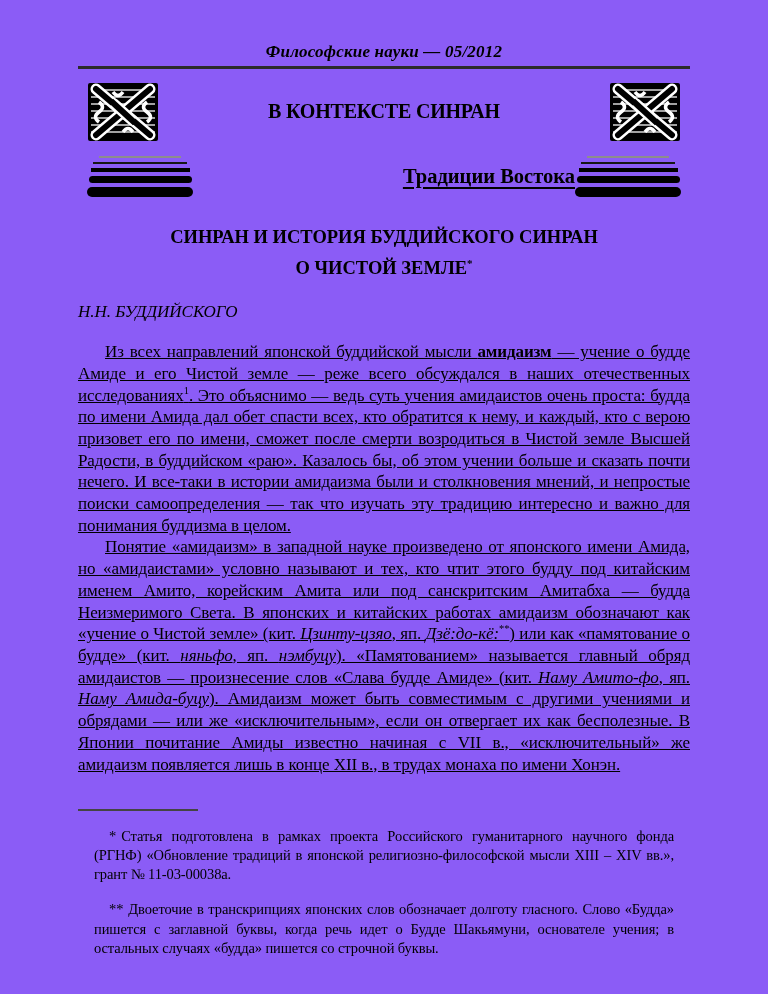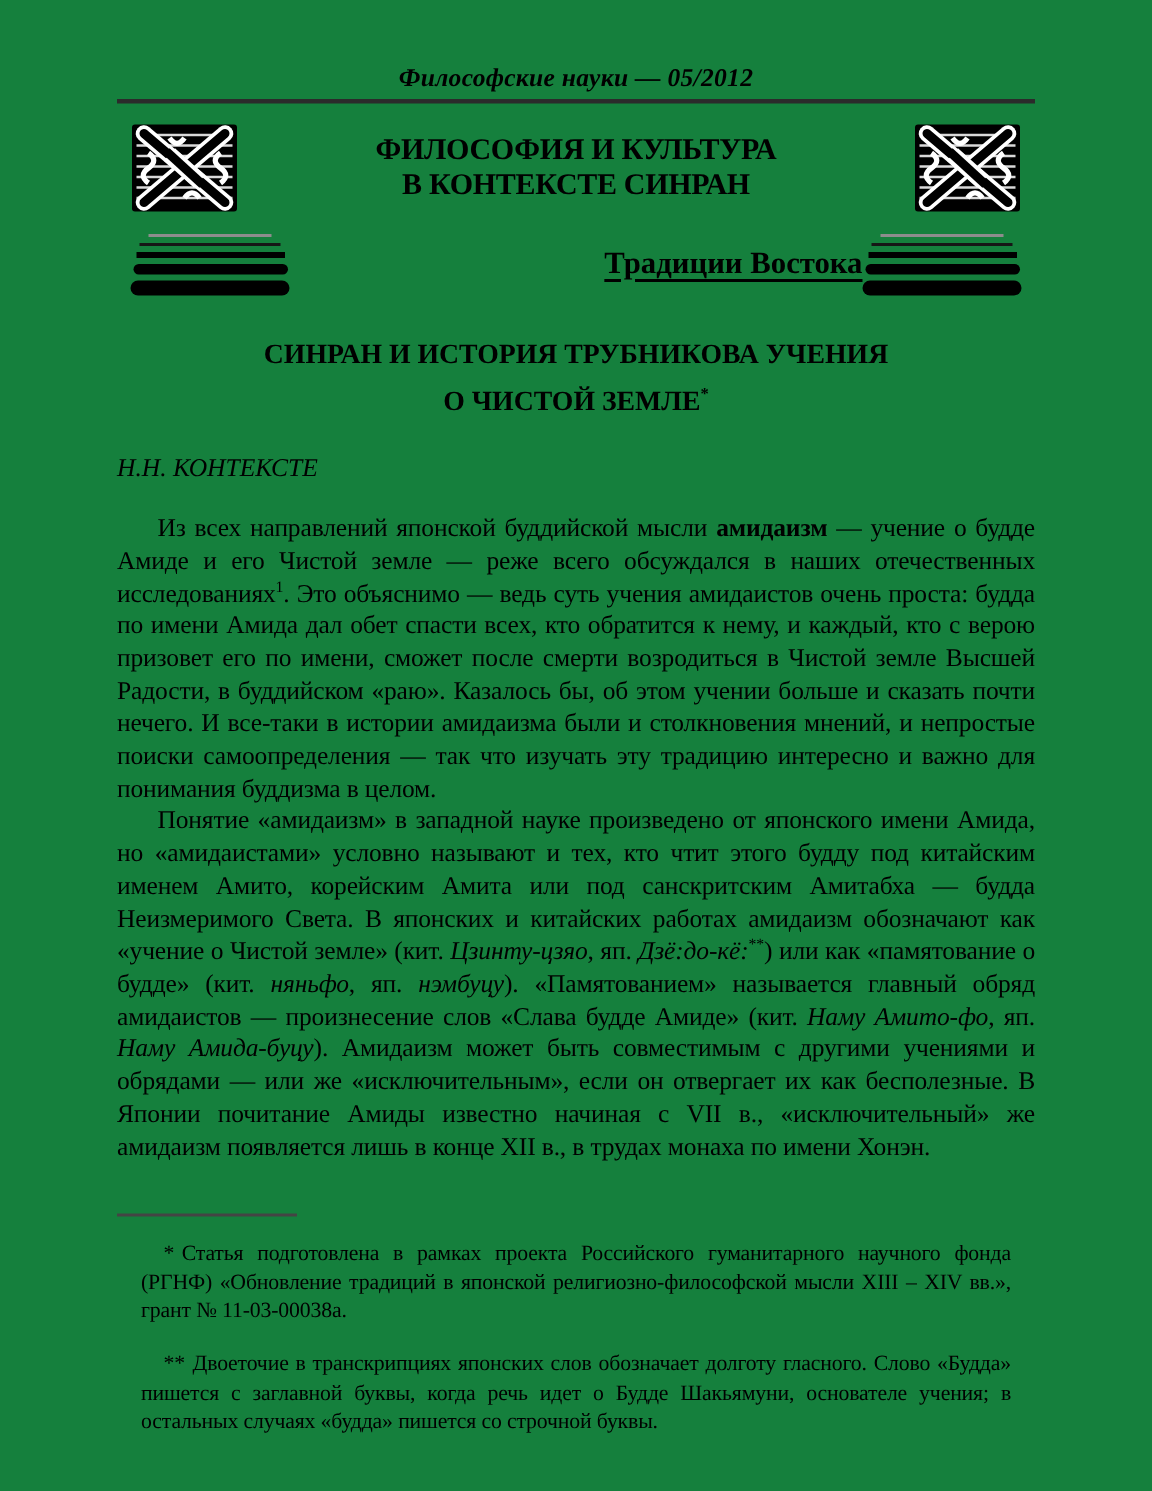--- a/index.html
+++ b/index.html
@@ -1,16 +1,16 @@
 <!DOCTYPE html>
 <html lang="ru"><head>
 <meta charset="utf-8">
 <style>
   html,body{margin:0;padding:0;background:#fff;}
-  .page{position:relative;width:768px;height:994px;background:#15803d;overflow:hidden;
+  .page{position:relative;width:768px;height:994px;background:#8b5cf6;overflow:hidden;
         font-family:"Liberation Serif","DejaVu Serif",serif;color:#000;}
   .content{margin:0 78px;width:612px;}
   
   .journal-line{padding-top:42px;text-align:center;font-weight:bold;font-style:italic;
                 font-size:17px;letter-spacing:.2px;}
   .header-rule{height:2.5px;background:#2b2b2b;margin-top:4px;}
   
   .deco-row{display:flex;justify-content:space-between;align-items:center;padding:0 9px;}
   .row-ornaments{margin-top:13px;}
   .row-bars{margin-top:14px;}
@@ -26,21 +26,21 @@
   .b5{height:10px;width:106px;background:#000;border-radius:5px;}
   .rubric{flex:1;text-align:right;font-weight:bold;font-size:20.5px;}
   .rubric span{text-decoration:underline;text-decoration-thickness:2px;text-underline-offset:4px;}
   
   .article-title{margin-top:27px;text-align:center;font-weight:bold;font-size:18.5px;line-height:26px;}
   .article-title sup{font-size:11px;}
   .author{margin-top:21px;font-style:italic;font-size:17px;}
   
   .body-text{margin-top:19px;}
   .body-text p{margin:0;font-size:17px;line-height:21.7px;text-align:justify;
-               text-indent:27px;letter-spacing:-.1px;}
+               text-indent:27px;letter-spacing:-.1px;text-decoration:underline;}
   .body-text p sup{font-size:10.5px;line-height:0;}
   
   .footnotes{margin-top:34px;}
   .fn-rule{width:120px;height:1.5px;background:#444;margin-bottom:4px;}
   .footnotes p{margin:16px;font-size:14.5px;line-height:19.2px;text-align:justify;
                text-indent:15px;letter-spacing:-.1px;}
   .fn-marker{padding-right:5px;}
 </style>
 </head>
 <body>
@@ -70,21 +70,20 @@
           <path d="M63 7 L9 53" stroke="#000" stroke-width="6" stroke-linecap="round"></path>
           <path d="M26 21 L46 39" stroke="#fff" stroke-width="11"></path>
           <path d="M24 19 L48 41" stroke="#000" stroke-width="6"></path>
           <path d="M12 40 q-7 -5 0 -10 q7 -5 0 -10" stroke="#fff" stroke-width="3.5"></path>
           <path d="M60 40 q7 -5 0 -10 q-7 -5 0 -10" stroke="#fff" stroke-width="3.5"></path>
           <path d="M26 10 q5 7 10 0" stroke="#fff" stroke-width="3.5"></path>
           <path d="M36 50 q5 -7 10 0" stroke="#fff" stroke-width="3.5"></path>
         </g>
       </svg>
       <div class="section-title">
-        <div>ФИЛОСОФИЯ И КУЛЬТУРА</div>
         <div>В КОНТЕКСТЕ СИНРАН</div>
       </div>
       <svg class="ornament" viewBox="0 0 72 60" aria-hidden="true">
         <rect x="1" y="1" width="70" height="58" fill="#000" rx="2"></rect>
         <g stroke="#fff" stroke-width="1.6" opacity="0.85">
           <line x1="4" y1="8" x2="68" y2="8"></line>
             <line x1="4" y1="15" x2="68" y2="15"></line>
           <line x1="4" y1="22" x2="68" y2="22"></line>
             <line x1="4" y1="29" x2="68" y2="29"></line>
           <line x1="4" y1="36" x2="68" y2="36"></line>
@@ -120,25 +119,25 @@
       <div class="bars">
         <i class="b1"></i>
           <i class="b2"></i>
           <i class="b3"></i>
           <i class="b4"></i>
           <i class="b5"></i>
       </div>
     </div>
 
     <div class="article-title">
-      <div>СИНРАН И ИСТОРИЯ ТРУБНИКОВА УЧЕНИЯ</div>
+      <div>СИНРАН И ИСТОРИЯ БУДДИЙСКОГО СИНРАН</div>
       <div><span>О ЧИСТОЙ ЗЕМЛЕ</span><sup>*</sup></div>
     </div>
 
-    <div class="author">Н.Н. КОНТЕКСТЕ</div>
+    <div class="author">Н.Н. БУДДИЙСКОГО</div>
 
     <div class="body-text">
       <p><span>Из всех направлений японской буддийской мысли </span><span style="font-weight: bold;">амидаизм</span><span> — учение о будде Амиде и его Чистой земле — реже всего обсуждался в наших отечественных исследованиях</span><sup>1</sup><span>. Это объяснимо — ведь суть учения амидаистов очень проста: будда по имени Амида дал обет спасти всех, кто обратится к нему, и каждый, кто с верою призовет его по имени, сможет после смерти возродиться в Чистой земле Высшей Радости, в буддийском «раю». Казалось бы, об этом учении больше и сказать почти нечего. И все-таки в истории амидаизма были и столкновения мнений, и непростые поиски самоопределения — так что изучать эту традицию интересно и важно для понимания буддизма в целом.</span></p>
       <p><span>Понятие «амидаизм» в западной науке произведено от японского имени Амида, но «амидаистами» условно называют и тех, кто чтит этого будду под китайским именем Амито, корейским Амита или под санскритским Амитабха — будда Неизмеримого Света. В японских и китайских работах амидаизм обозначают как «учение о Чистой земле» (кит. </span><span style="font-style: italic;">Цзинту-цзяо</span><span>, яп. </span><span style="font-style: italic;">Дзё:до-кё:</span><sup>**</sup><span>) или как «памятование о будде» (кит. </span><span style="font-style: italic;">няньфо</span><span>, яп. </span><span style="font-style: italic;">нэмбуцу</span><span>). «Памятованием» называется главный обряд амидаистов — произнесение слов «Слава будде Амиде» (кит. </span><span style="font-style: italic;">Наму Амито-фо</span><span>, яп. </span><span style="font-style: italic;">Наму Амида-буцу</span><span>). Амидаизм может быть совместимым с другими учениями и обрядами — или же «исключительным», если он отвергает их как бесполезные. В Японии почитание Амиды известно начиная с VII в., «исключительный» же амидаизм появляется лишь в конце XII в., в трудах монаха по имени Хонэн.</span></p>
     </div>
 
     <div class="footnotes">
       <div class="fn-rule"></div>
       <p><span class="fn-marker">*</span><span><span>Статья подготовлена в рамках проекта Российского гуманитарного научного фонда (РГНФ) «Обновление традиций в японской религиозно-философской мысли XIII – XIV вв.», грант № 11-03-00038а.</span></span></p>
       <p><span class="fn-marker">**</span><span><span>Двоеточие в транскрипциях японских слов обозначает долготу гласного. Слово «Будда» пишется с заглавной буквы, когда речь идет о Будде Шакьямуни, основателе учения; в остальных случаях «будда» пишется со строчной буквы.</span></span></p>

